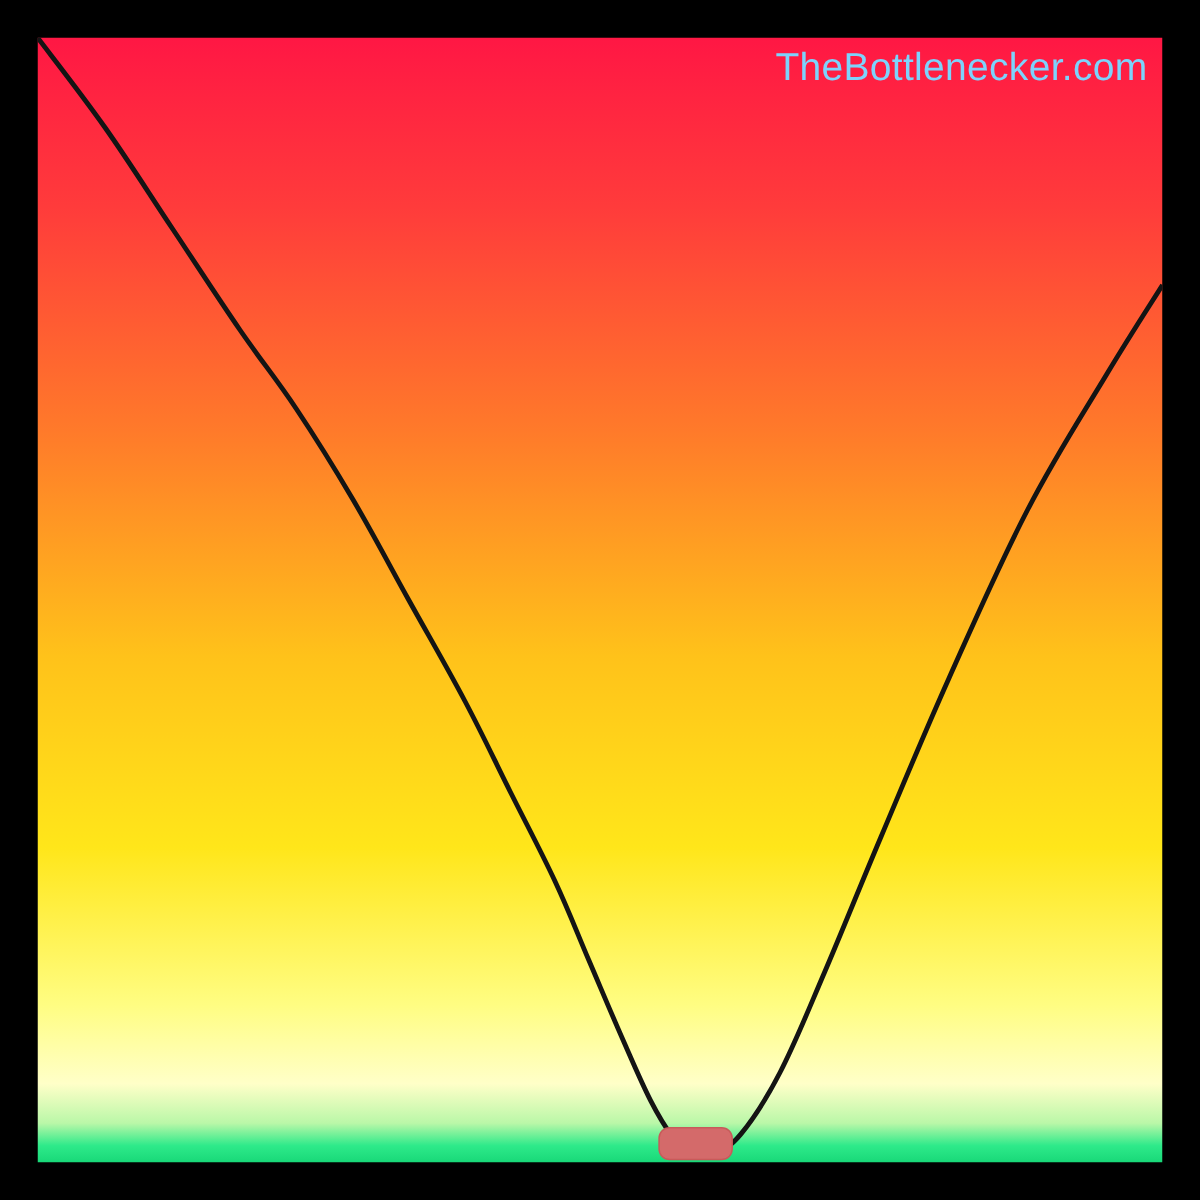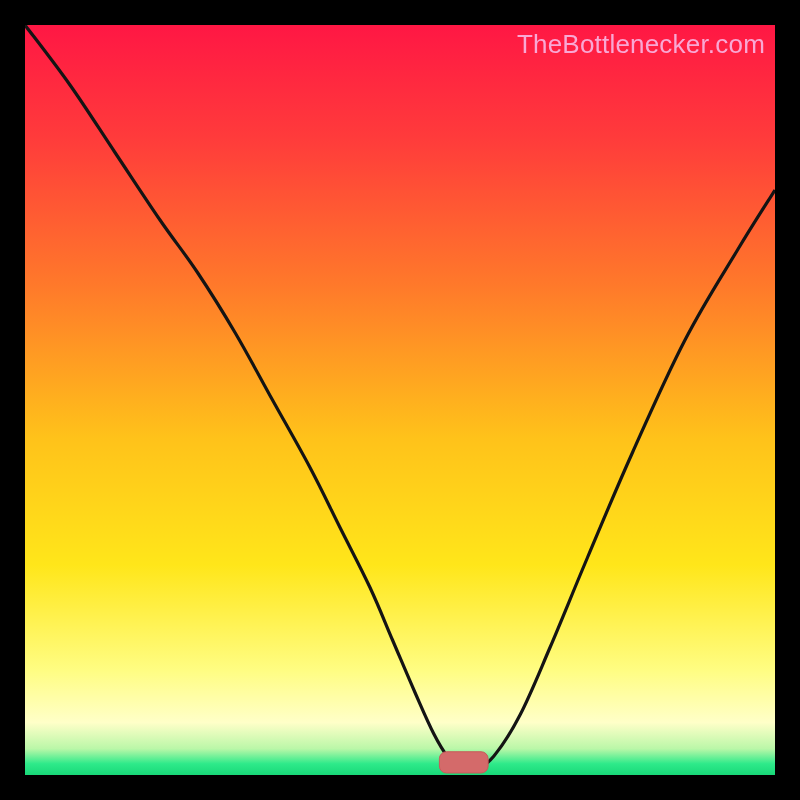--- a/index.html
+++ b/index.html
@@ -23,21 +23,21 @@
     position: absolute;
     left: 0;
     top: 0;
     width: 750px;
     height: 750px;
   }
   .watermark {
     position: absolute;
     top: 4px;
     right: 10px;
-    color: #f9a8d4;
+    color: #7dd3fc;
     font-size: 26px;
     letter-spacing: 0.2px;
     z-index: 10;
   }
   svg { display: block; }
 </style>
 </head>
 <body>
 
 <div class="frame">

